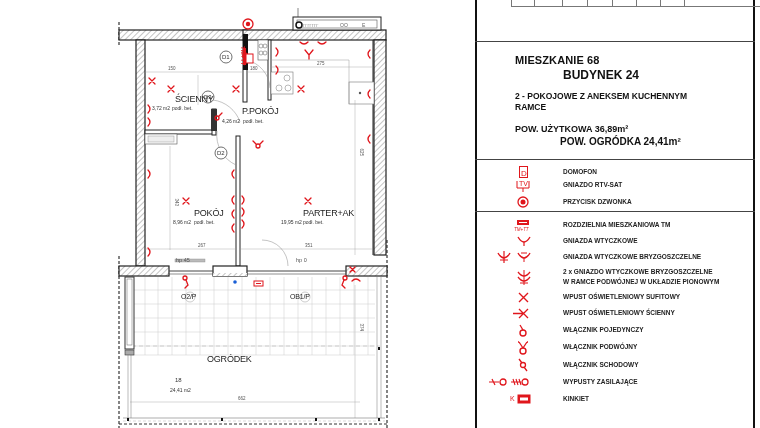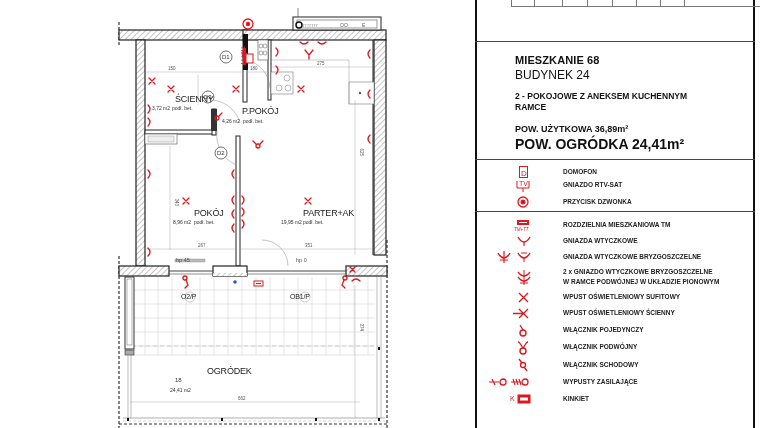--- a/index.html
+++ b/index.html
@@ -8,25 +8,25 @@
   .lbl{position:absolute;font-family:"Liberation Sans",sans-serif;white-space:nowrap;line-height:1;}
   .room{font-size:9px;color:#222;letter-spacing:-0.2px;}
   .area{font-size:5px;color:#333;}
   .dim{font-size:4.5px;color:#555;}
   .door{font-size:6px;color:#333;}
   .frame-l{position:absolute;left:475px;top:0;width:2px;height:428px;background:#111;}
   .frame-r{position:absolute;left:753px;top:0;width:2px;height:428px;background:#111;}
   .hline{position:absolute;left:475px;width:280px;height:1px;background:#444;}
   .title-block{position:absolute;left:515px;top:54px;}
   .t1{font-size:11px;font-weight:bold;letter-spacing:0.1px;}
-  .t2{font-size:12px;font-weight:normal;margin-top:2px;}
+  .t2{font-size:12px;font-weight:bold;margin-top:2px;text-align:center;}
   .t3{font-size:8.5px;font-weight:bold;margin-top:9px;}
   .t4{font-size:8.5px;font-weight:bold;margin-top:1px;}
   .t5{font-size:9px;font-weight:bold;margin-top:12px;}
-  .t6{font-size:14px;font-weight:bold;margin-top:2px;}
+  .t6{font-size:10px;font-weight:bold;margin-top:2px;margin-left:45px;}
   .legend-row{position:absolute;left:475px;width:280px;height:14px;}
   .legend-row .txt{position:absolute;left:563px;font-size:6.5px;font-weight:bold;color:#222;white-space:nowrap;}
   .topgrid{position:absolute;left:511px;top:-8px;width:264px;height:14px;border:1px solid #777;border-top:none;}
   .topgrid span{position:absolute;top:0;width:1px;height:14px;background:#777;}
 </style>
 </head>
 <body>
 
 <div id="plan">
 <svg width="460" height="428" viewBox="0 0 460 428" xmlns="http://www.w3.org/2000/svg">
@@ -233,21 +233,21 @@
   <div class="lbl area" style="left:243px;top:119px;">podł. bet.</div>
 
   <div class="lbl room" style="left:194px;top:209px;">POKÓJ</div>
   <div class="lbl area" style="left:173px;top:220px;">8,96 m2</div>
   <div class="lbl area" style="left:194px;top:220px;">podł. bet.</div>
 
   <div class="lbl room" style="left:303px;top:209px;">PARTER+AK</div>
   <div class="lbl area" style="left:281px;top:220px;">19,95 m2</div>
   <div class="lbl area" style="left:303px;top:220px;">podł. bet.</div>
 
-  <div class="lbl room" style="left:189px;top:367px;padding-left:18px;">OGRÓDEK</div>
+  <div class="lbl room" style="left:189px;top:355px;padding-left:18px;">OGRÓDEK</div>
   <div class="lbl area" style="left:175px;top:377px;font-size:6px;">18</div>
   <div class="lbl area" style="left:170px;top:388px;">24,41 m2</div>
 
   <div class="lbl door" style="left:222px;top:54px;">D1</div>
   <div class="lbl door" style="left:217px;top:150px;">D2</div>
   <div class="lbl door" style="left:204px;top:94px;">D3</div>
 
   <div class="lbl room" style="left:181px;top:293px;font-size:7px;">O2/P</div>
   <div class="lbl room" style="left:290px;top:293px;font-size:7px;">OB1/P</div>
 

